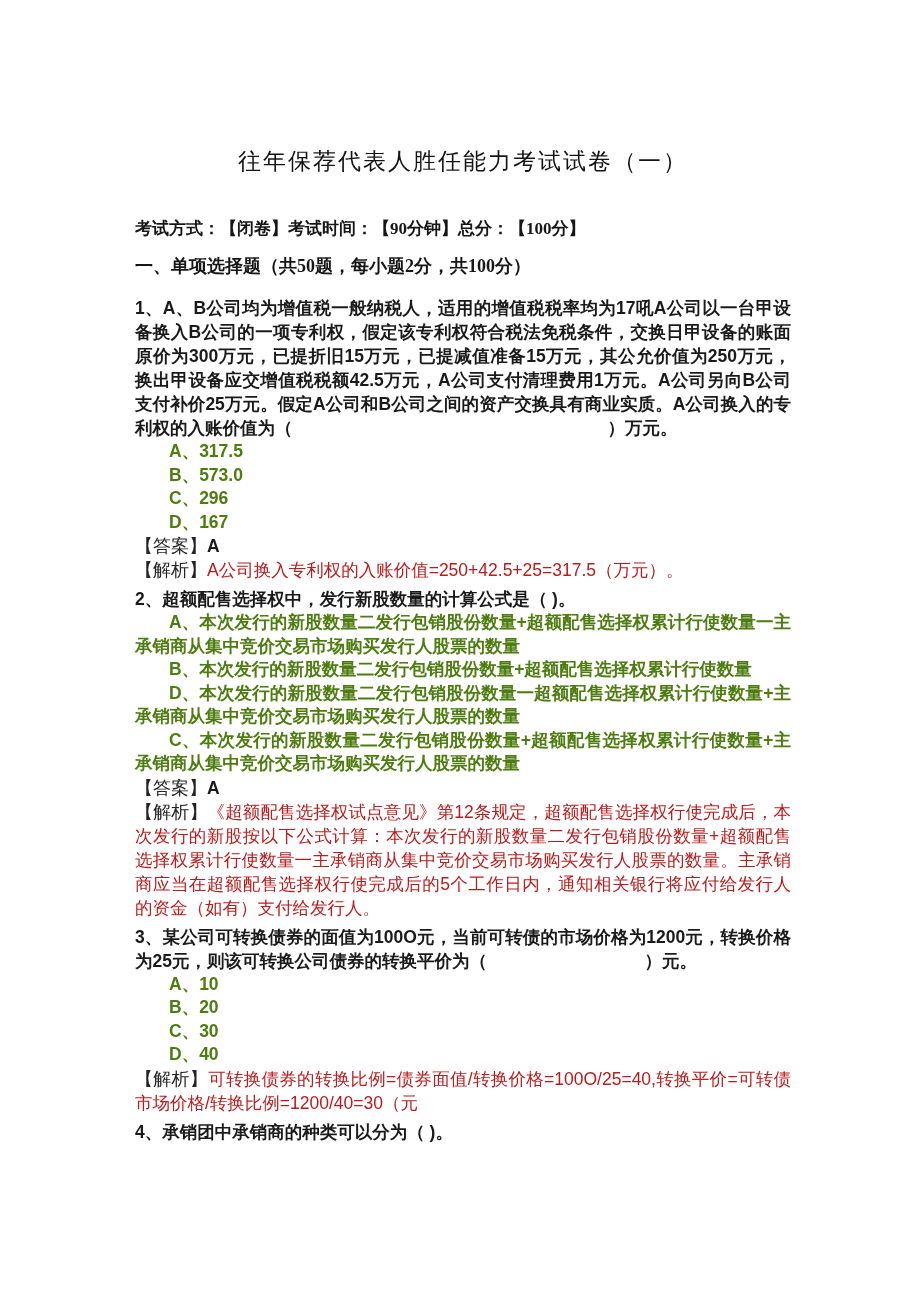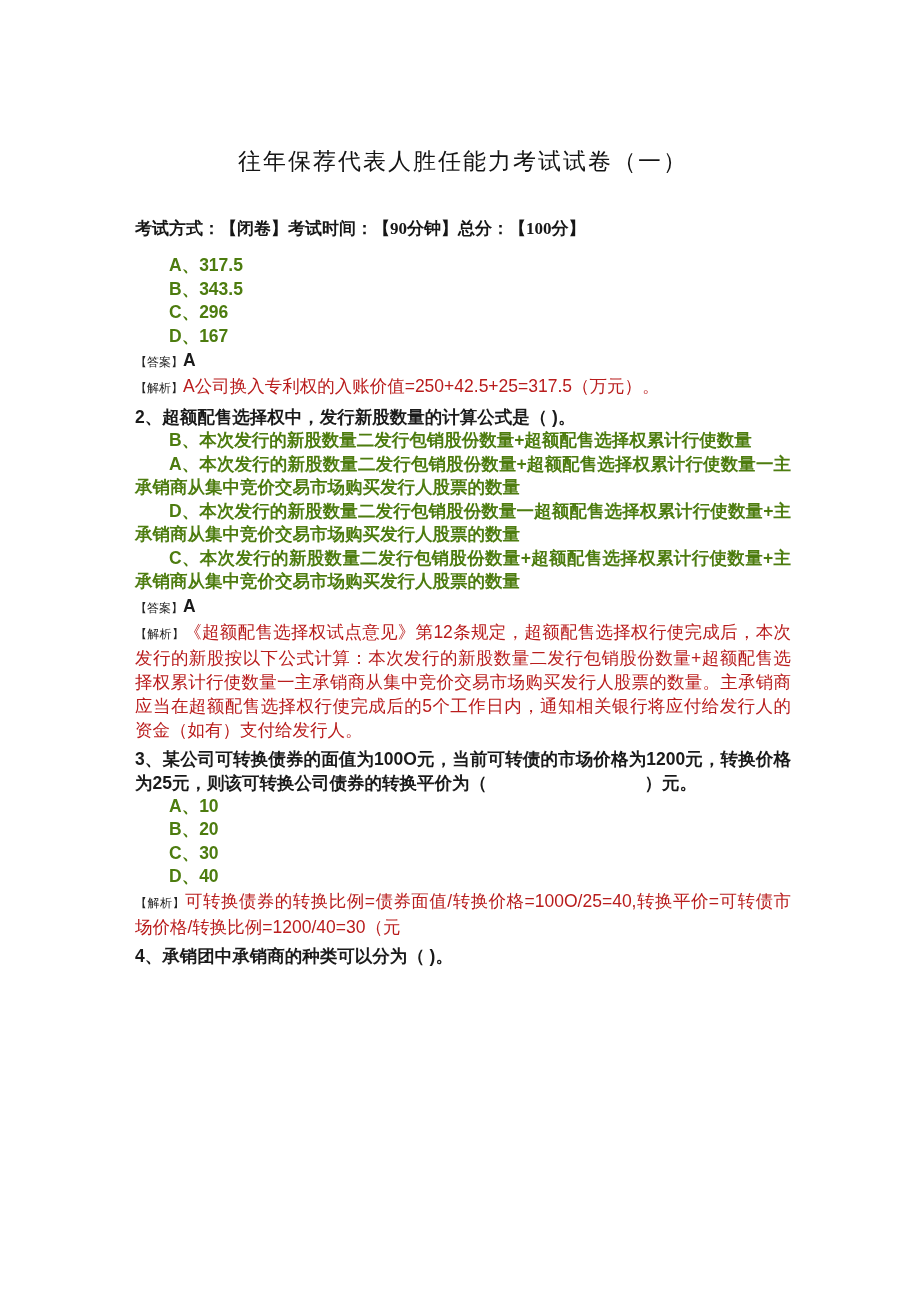--- a/index.html
+++ b/index.html
@@ -63,55 +63,57 @@
   }
   .answer-line, .analysis-line {
     font-size: 17.5px;
     line-height: 24px;
     margin: 0;
     text-align: justify;
   }
   .bracket-label {
     font-family: Liberation Sans, sans-serif;
     font-weight: 400;
-    font-size: 12px;
+    font-size: 18px;
     color: #232323;
   }
   .answer-value {
     font-weight: 700;
     color: #1a1a1a;
   }
   .analysis-text {
     font-weight: 400;
     color: #b91c1c;
   }
 </style>
 </head>
 <body>
 
 <div class="page">
 
   <h1 class="title">往年保荐代表人胜任能力考试试卷（一）</h1>
 
   <p class="meta">考试方式：【闭卷】考试时间：【90分钟】总分：【100分】</p>
 
+  <p class="section-heading">一、单项选择题（共50题，每小题2分，共100分）</p>
 
   <section class="question">
+    <p class="stem">1、A、B公司均为增值税一般纳税人，适用的增值税税率均为17吼A公司以一台甲设备换入B公司的一项专利权，假定该专利权符合税法免税条件，交换日甲设备的账面原价为300万元，已提折旧15万元，已提减值准备15万元，其公允价值为250万元，换出甲设备应交增值税税额42.5万元，A公司支付清理费用1万元。A公司另向B公司支付补价25万元。假定A公司和B公司之间的资产交换具有商业实质。A公司换入的专利权的入账价值为（　　　　　　　　　　　　　　　　　　）万元。</p>
     <p class="option">A、317.5</p>
-    <p class="option">B、343.5</p>
+    <p class="option">B、573.0</p>
     <p class="option">C、296</p>
     <p class="option">D、167</p>
     <p class="answer-line"><span class="bracket-label">【答案】</span><span class="answer-value">A</span></p>
     <p class="analysis-line"><span class="bracket-label">【解析】</span><span class="analysis-text">A公司换入专利权的入账价值=250+42.5+25=317.5（万元）。</span></p>
   </section>
 
   <section class="question">
     <p class="stem">2、超额配售选择权中，发行新股数量的计算公式是（ )。</p>
+    <p class="option">A、本次发行的新股数量二发行包销股份数量+超额配售选择权累计行使数量一主承销商从集中竞价交易市场购买发行人股票的数量</p>
     <p class="option">B、本次发行的新股数量二发行包销股份数量+超额配售选择权累计行使数量</p>
-    <p class="option">A、本次发行的新股数量二发行包销股份数量+超额配售选择权累计行使数量一主承销商从集中竞价交易市场购买发行人股票的数量</p>
     <p class="option">D、本次发行的新股数量二发行包销股份数量一超额配售选择权累计行使数量+主承销商从集中竞价交易市场购买发行人股票的数量</p>
     <p class="option">C、本次发行的新股数量二发行包销股份数量+超额配售选择权累计行使数量+主承销商从集中竞价交易市场购买发行人股票的数量</p>
     <p class="answer-line"><span class="bracket-label">【答案】</span><span class="answer-value">A</span></p>
     <p class="analysis-line"><span class="bracket-label">【解析】</span><span class="analysis-text">《超额配售选择权试点意见》第12条规定，超额配售选择权行使完成后，本次发行的新股按以下公式计算：本次发行的新股数量二发行包销股份数量+超额配售选择权累计行使数量一主承销商从集中竞价交易市场购买发行人股票的数量。主承销商应当在超额配售选择权行使完成后的5个工作日内，通知相关银行将应付给发行人的资金（如有）支付给发行人。</span></p>
   </section>
 
   <section class="question">
     <p class="stem">3、某公司可转换债券的面值为100O元，当前可转债的市场价格为1200元，转换价格为25元，则该可转换公司债券的转换平价为（　　　　　　　　　）元。</p>
     <p class="option">A、10</p>
     <p class="option">B、20</p>

